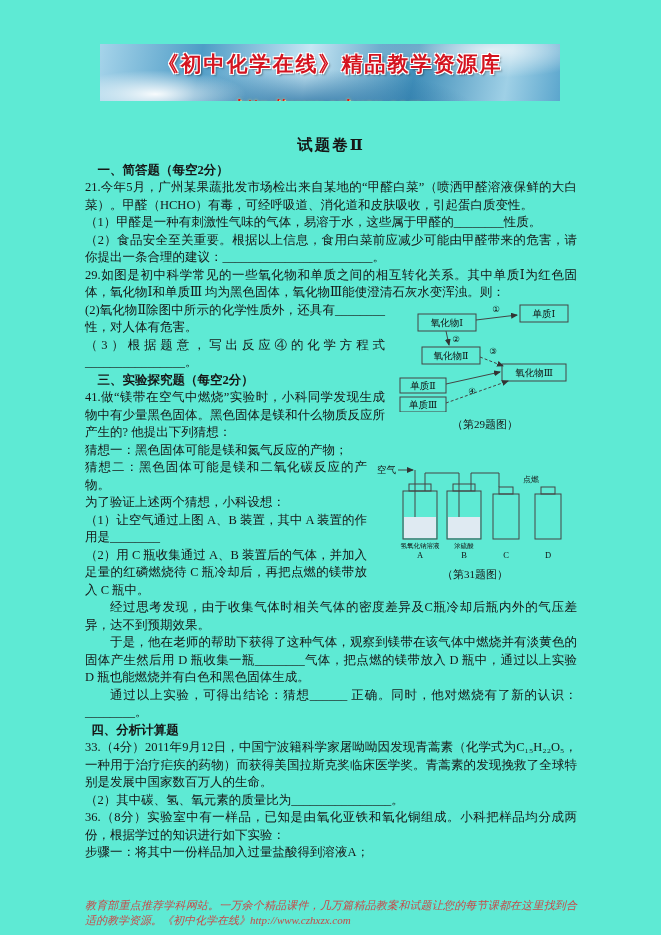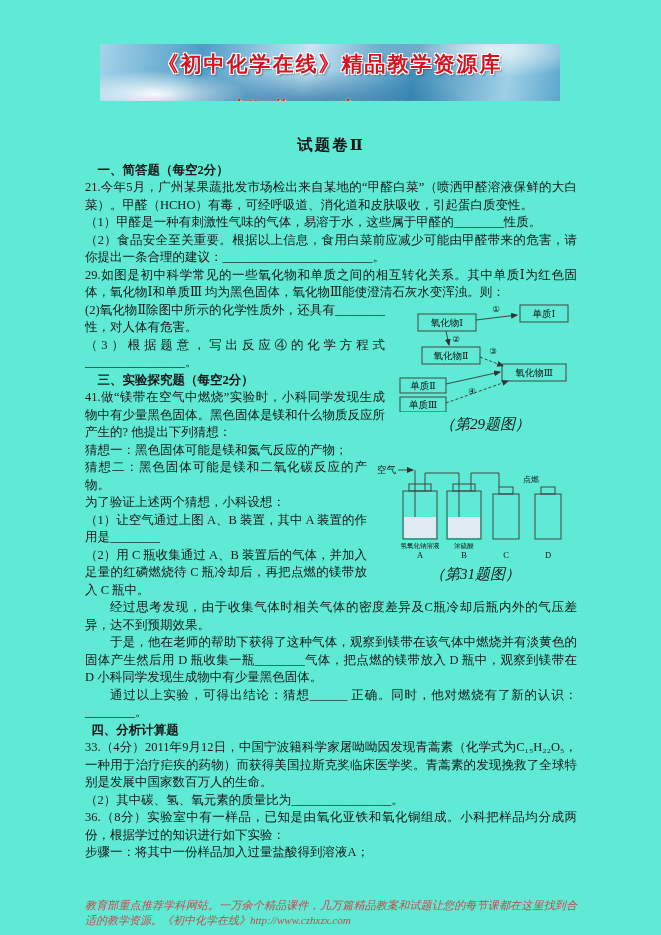--- a/index.html
+++ b/index.html
@@ -33,21 +33,21 @@
   }
   .content p { margin:0; }
   .doc-title { text-align:center; font-size:15.5px; font-weight:bold; letter-spacing:2px; margin:0 0 8px 0; }
   .sec { font-weight:bold; text-indent:1em; }
   .sec4 { font-weight:bold; text-indent:0.5em; }
   .indent { text-indent:2em; }
   
   .fig { float:right; text-align:center; }
   .fig29 { width:184px; margin:0 0 2px 8px; }
   .fig31 { width:204px; margin:2px 0 2px 6px; }
-  .figcap { font-size:15px; line-height:13px; margin-top:1px;font-style:italic; }
+  .figcap { font-size:11px; line-height:13px; margin-top:1px; }
   svg text { font-family:"Liberation Serif","DejaVu Serif",serif; }
   
   .footer {
     position:absolute; left:85px; top:898px; width:492px;
     color:#c84848; font-size:11px; line-height:15px; font-style:italic; text-align:justify;
   }
 </style>
 </head>
 <body>
 
@@ -155,21 +155,21 @@
         </g>
       </svg>
       <div class="figcap">（第31题图）</div>
     </div>
 
     <p>猜想二：黑色固体可能是镁和二氧化碳反应的产物。</p>
     <p>为了验证上述两个猜想，小科设想：</p>
     <p>（1）让空气通过上图 A、B 装置，其中 A 装置的作用是________</p>
     <p>（2）用 C 瓶收集通过 A、B 装置后的气体，并加入足量的红磷燃烧待 C 瓶冷却后，再把点燃的镁带放入 C 瓶中。</p>
     <p class="indent">经过思考发现，由于收集气体时相关气体的密度差异及C瓶冷却后瓶内外的气压差异，达不到预期效果。</p>
-    <p class="indent">于是，他在老师的帮助下获得了这种气体，观察到镁带在该气体中燃烧并有淡黄色的固体产生然后用 D 瓶收集一瓶________气体，把点燃的镁带放入 D 瓶中，观察到镁带在 D 小科同学发现生成物中有少量黑色固体。</p>
+    <p class="indent">于是，他在老师的帮助下获得了这种气体，观察到镁带在该气体中燃烧并有淡黄色的固体产生然后用 D 瓶收集一瓶________气体，把点燃的镁带放入 D 瓶中，通过以上实验 D 瓶也能燃烧并有白色和黑色固体生成。</p>
     <p class="indent">通过以上实验，可得出结论：猜想______ 正确。同时，他对燃烧有了新的认识：________。</p>
 
     <p class="sec4">四、分析计算题</p>
     <p>33.（4分）2011年9月12日，中国宁波籍科学家屠呦呦因发现青蒿素（化学式为C₁₅H₂₂O₅，一种用于治疗疟疾的药物）而获得美国拉斯克奖临床医学奖。青蒿素的发现挽救了全球特别是发展中国家数百万人的生命。</p>
     <p>（2）其中碳、氢、氧元素的质量比为________________。</p>
     <p>36.（8分）实验室中有一样品，已知是由氧化亚铁和氧化铜组成。小科把样品均分成两份，根据学过的知识进行如下实验：</p>
     <p>步骤一：将其中一份样品加入过量盐酸得到溶液A；</p>
   </div>
 
   <div class="footer">教育部重点推荐学科网站。一万余个精品课件，几万篇精品教案和试题让您的每节课都在这里找到合适的教学资源。《初中化学在线》http://www.czhxzx.com</div>

